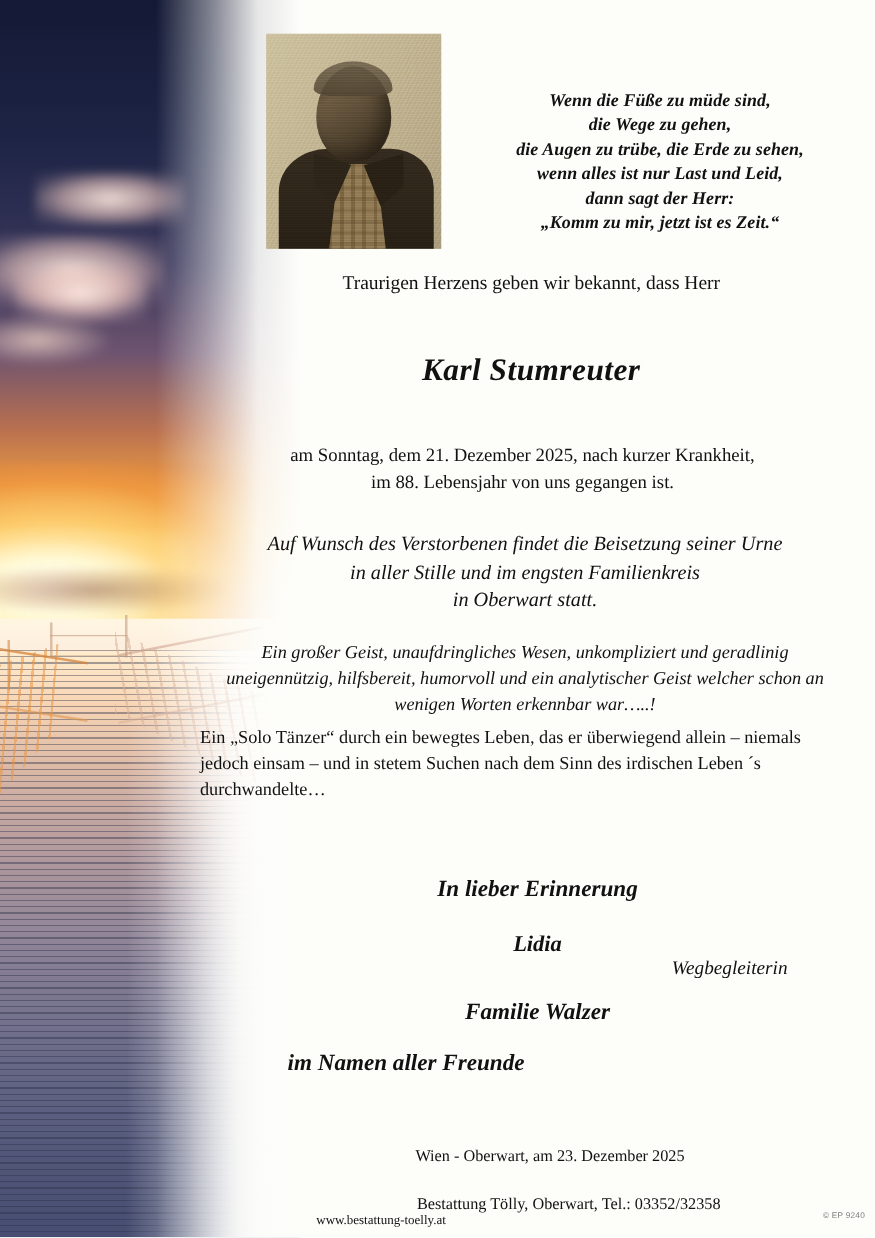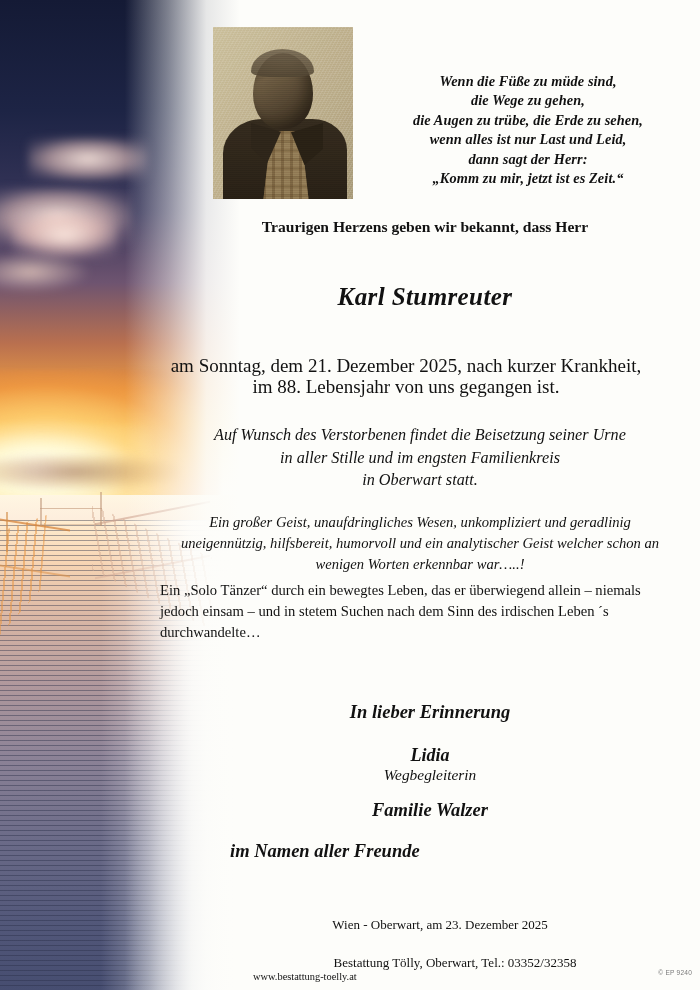--- a/index.html
+++ b/index.html
@@ -311,39 +311,38 @@
     line-height: 19.4px;
     letter-spacing: 0.1px;
   }
   .lead {
     position: absolute;
     left: 190px; top: 216px;
     width: 470px;
     text-align: center;
     font-size: 15.6px;
     line-height: 21px;
-    font-weight: bold;
   }
   .name {
     position: absolute;
     left: 190px; top: 276px;
     width: 470px;
     text-align: center;
     font-style: italic;
     font-weight: bold;
     font-size: 25px;
     line-height: 42px;
     letter-spacing: 0.4px;
   }
   .dates {
     position: absolute;
-    left: 156px; top: 355px;
+    left: 168px; top: 355px;
     width: 500px;
     text-align: center;
-    font-size: 19px;
+    font-size: 15px;
     line-height: 21px;
   }
   .burial {
     position: absolute;
     left: 170px; top: 424px;
     width: 500px;
     text-align: center;
     font-style: italic;
     font-size: 16.2px;
     line-height: 22.5px;
@@ -380,21 +379,21 @@
     width: 400px;
     text-align: center;
     font-style: italic;
     font-weight: bold;
     font-size: 18px;
   }
   .sig-role {
     position: absolute;
     left: 230px; top: 766px;
     width: 400px;
-    text-align: center;
+    text-align: right;
     font-style: italic;
     font-size: 15.4px;
   }
   .sig-family {
     position: absolute;
     left: 230px; top: 800px;
     width: 400px;
     text-align: center;
     font-style: italic;
     font-weight: bold;

